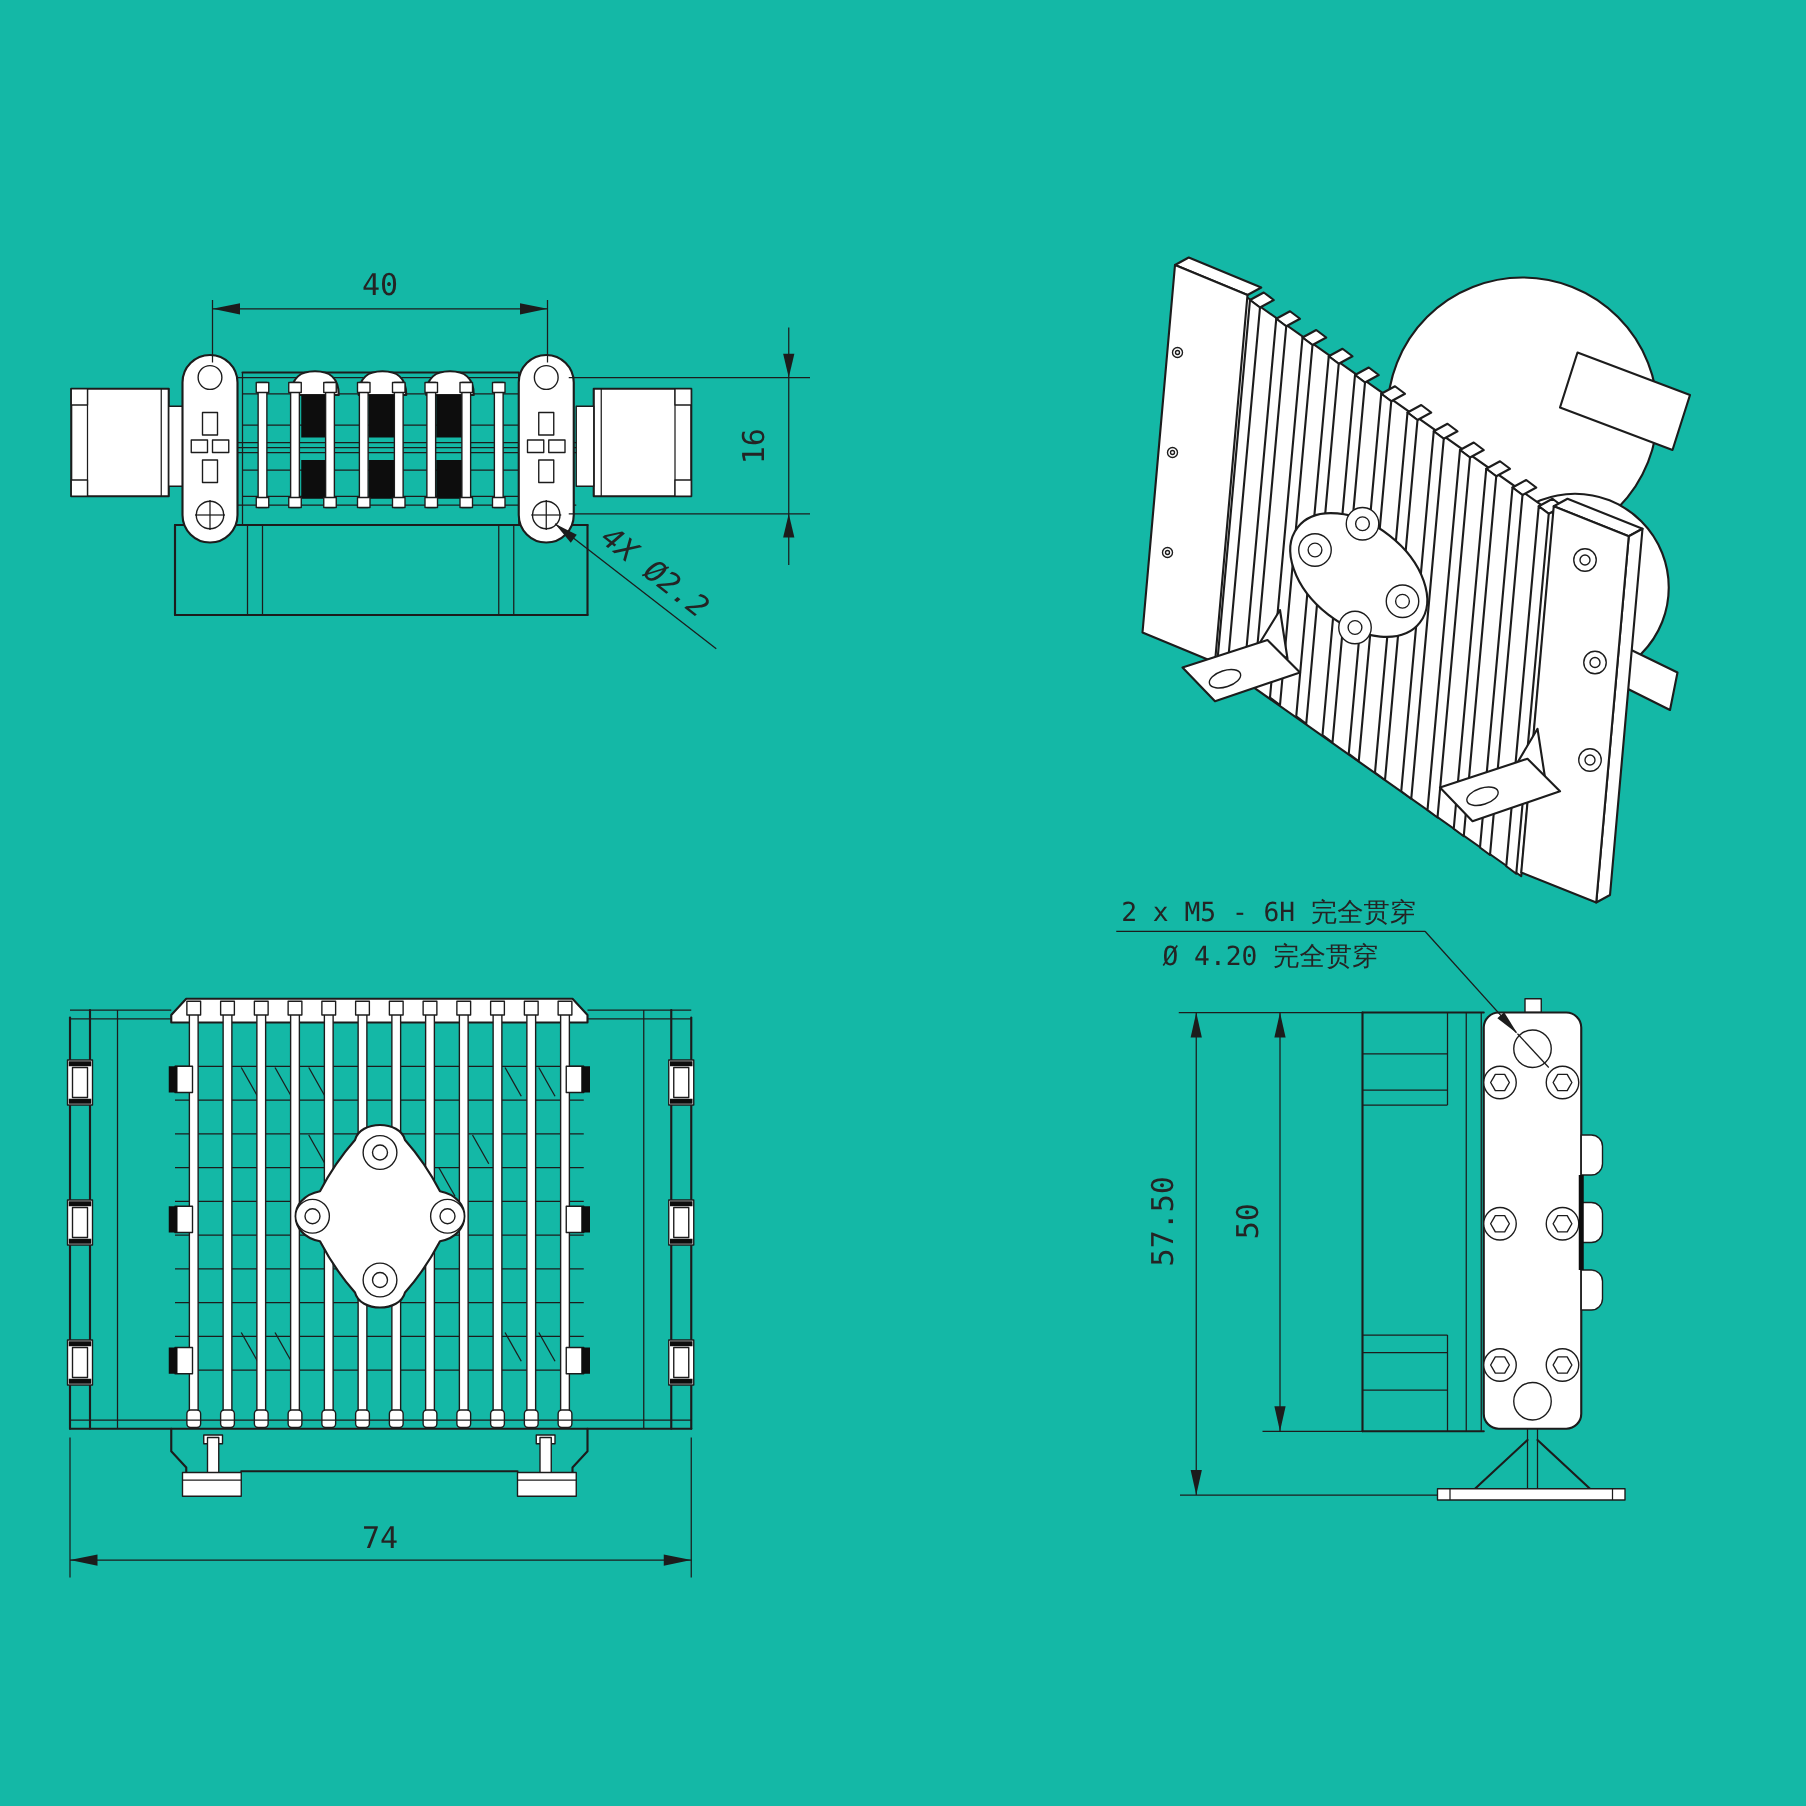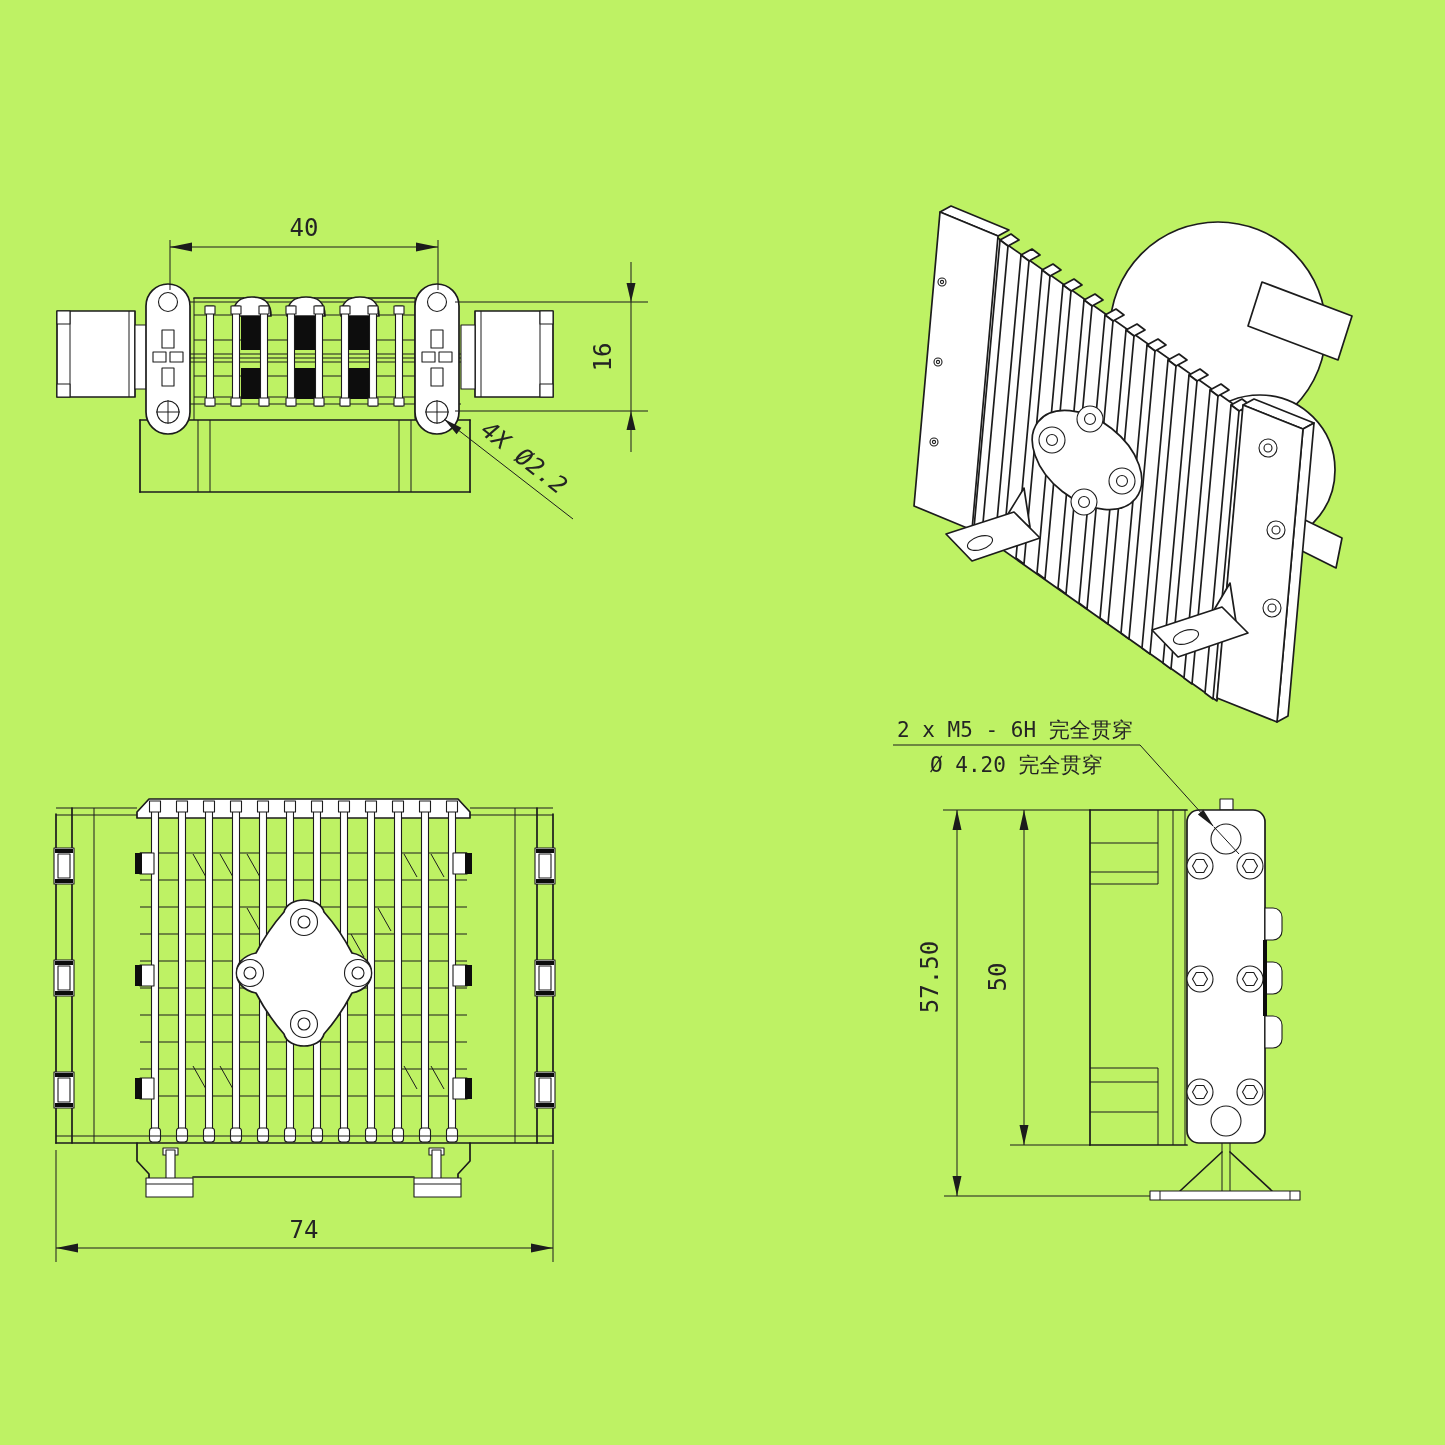--- a/index.html
+++ b/index.html
@@ -1,16 +1,16 @@
 <!DOCTYPE html>
 <html><head>
 <meta charset="utf-8">
 <style>
   html,body{margin:0;padding:0;background:#fff;}
-  #sheet{position:relative;width:1445px;height:1445px;background:#bef264;overflow:hidden;}
+  #sheet{position:relative;width:1445px;height:1445px;background:#14b8a6;overflow:hidden;}
   svg text{font-family:"DejaVu Sans Mono","Liberation Mono",monospace;fill:#242424;}
   .ol{fill:none;stroke:#1c1c1c;stroke-width:1.7;stroke-linejoin:round;stroke-linecap:round;}
   .tl{fill:none;stroke:#1c1c1c;stroke-width:1;stroke-linejoin:round;}
   .fw{fill:#fff;stroke:#1c1c1c;stroke-width:1.7;stroke-linejoin:round;}
   .ft{fill:#fff;stroke:#1c1c1c;stroke-width:1.1;stroke-linejoin:round;}
   .dm{fill:none;stroke:#1c1c1c;stroke-width:1;}
   .ar{fill:#1c1c1c;stroke:none;}
   .bk{fill:#0d0d0d;stroke:none;}
   .dt{font-size:24px;}
   .it{font-style:italic;}

